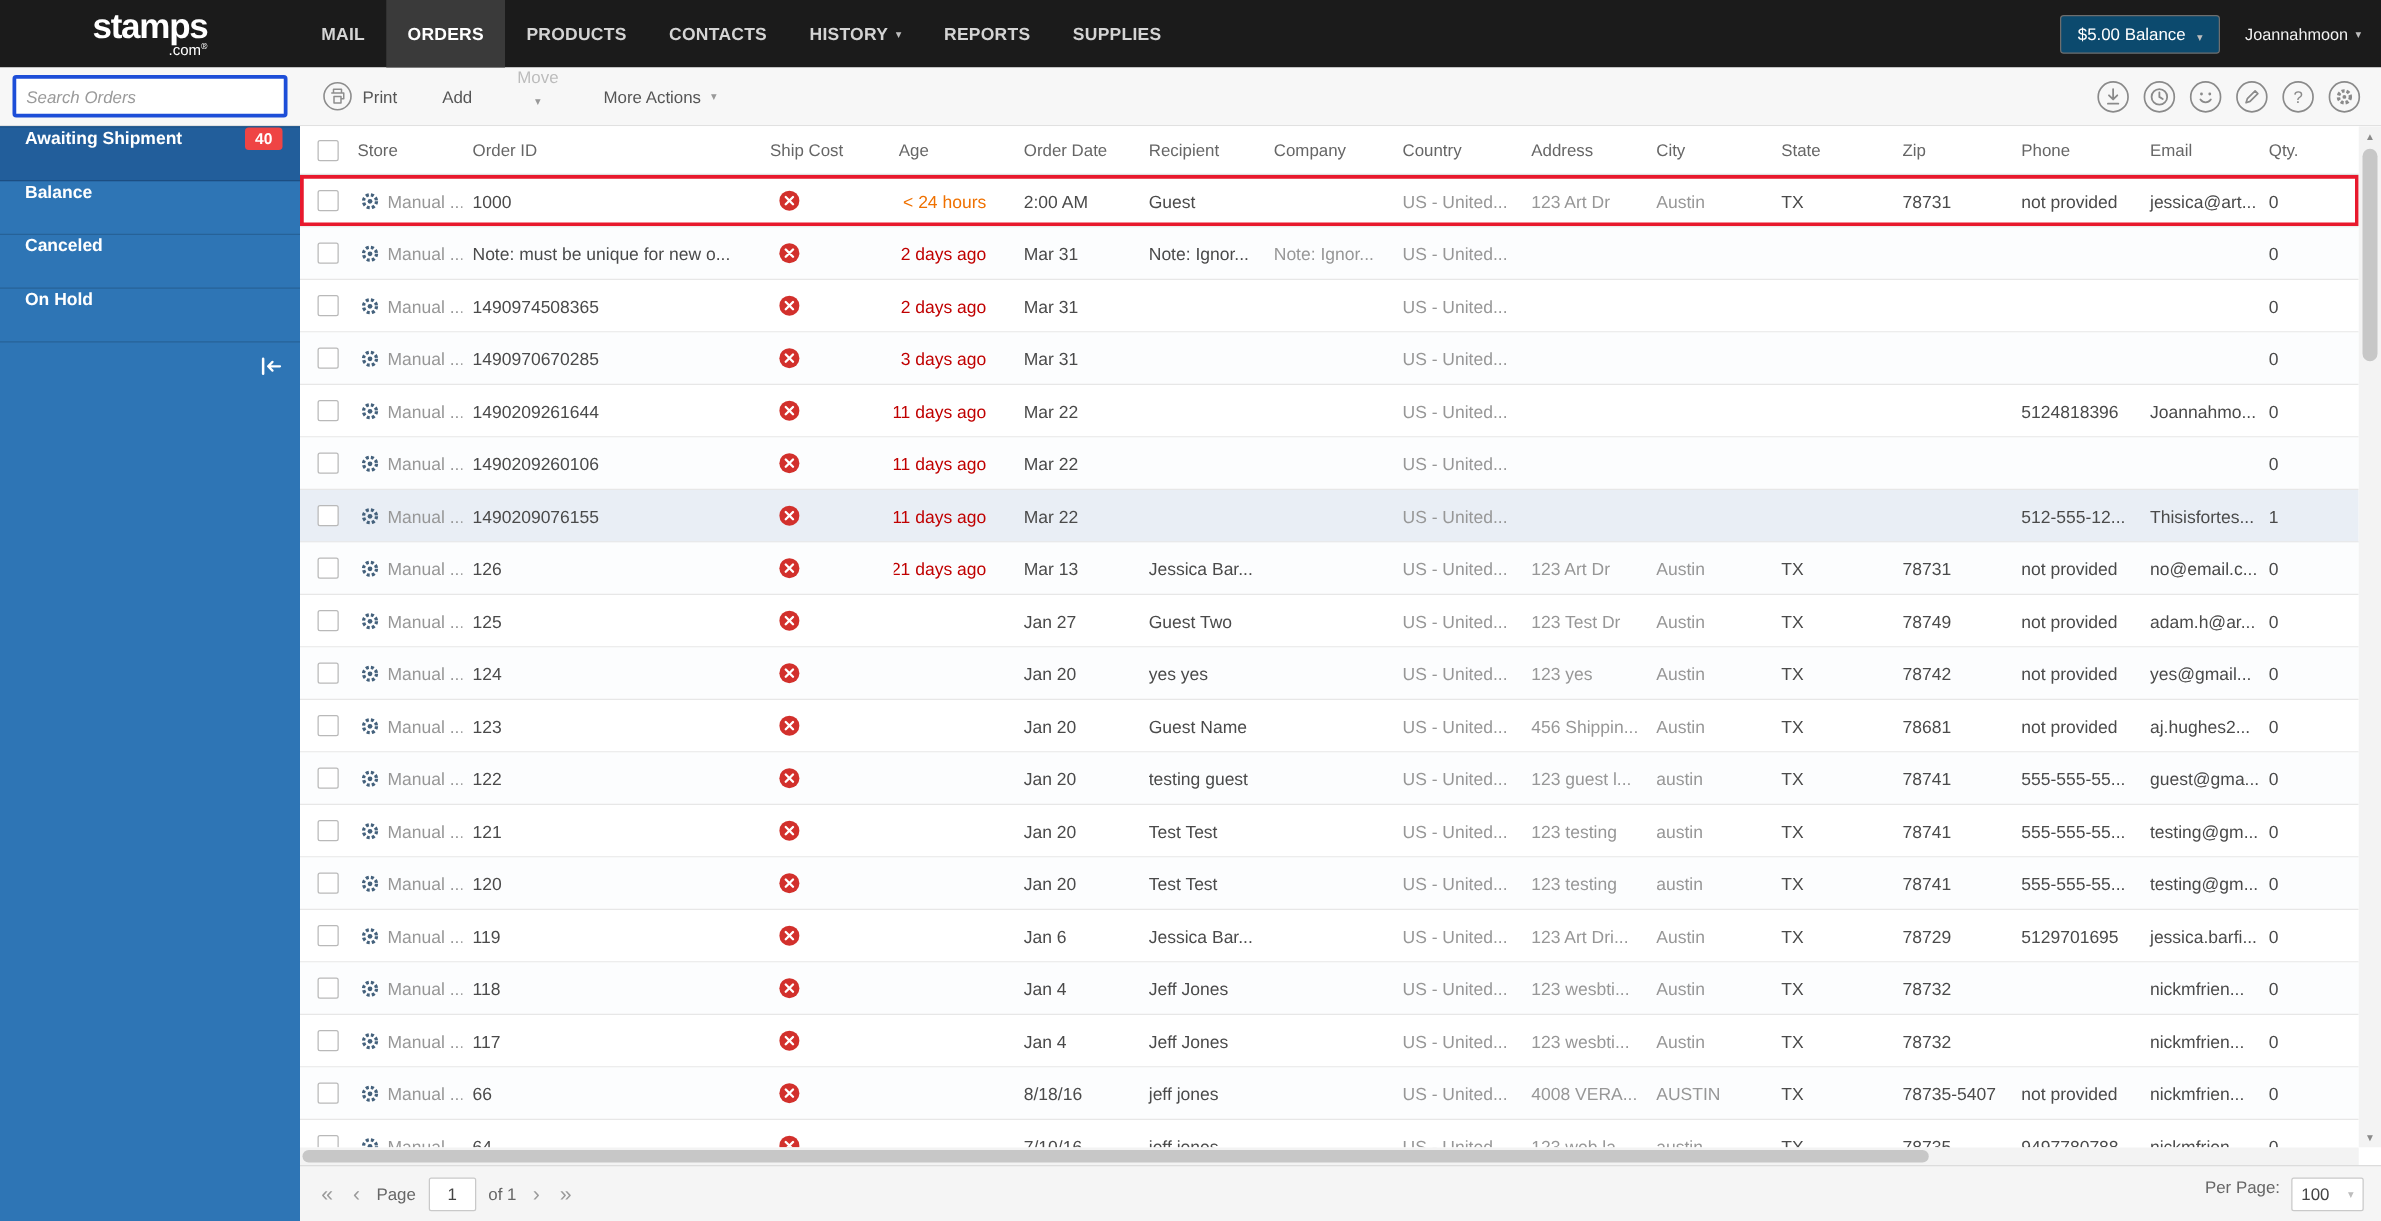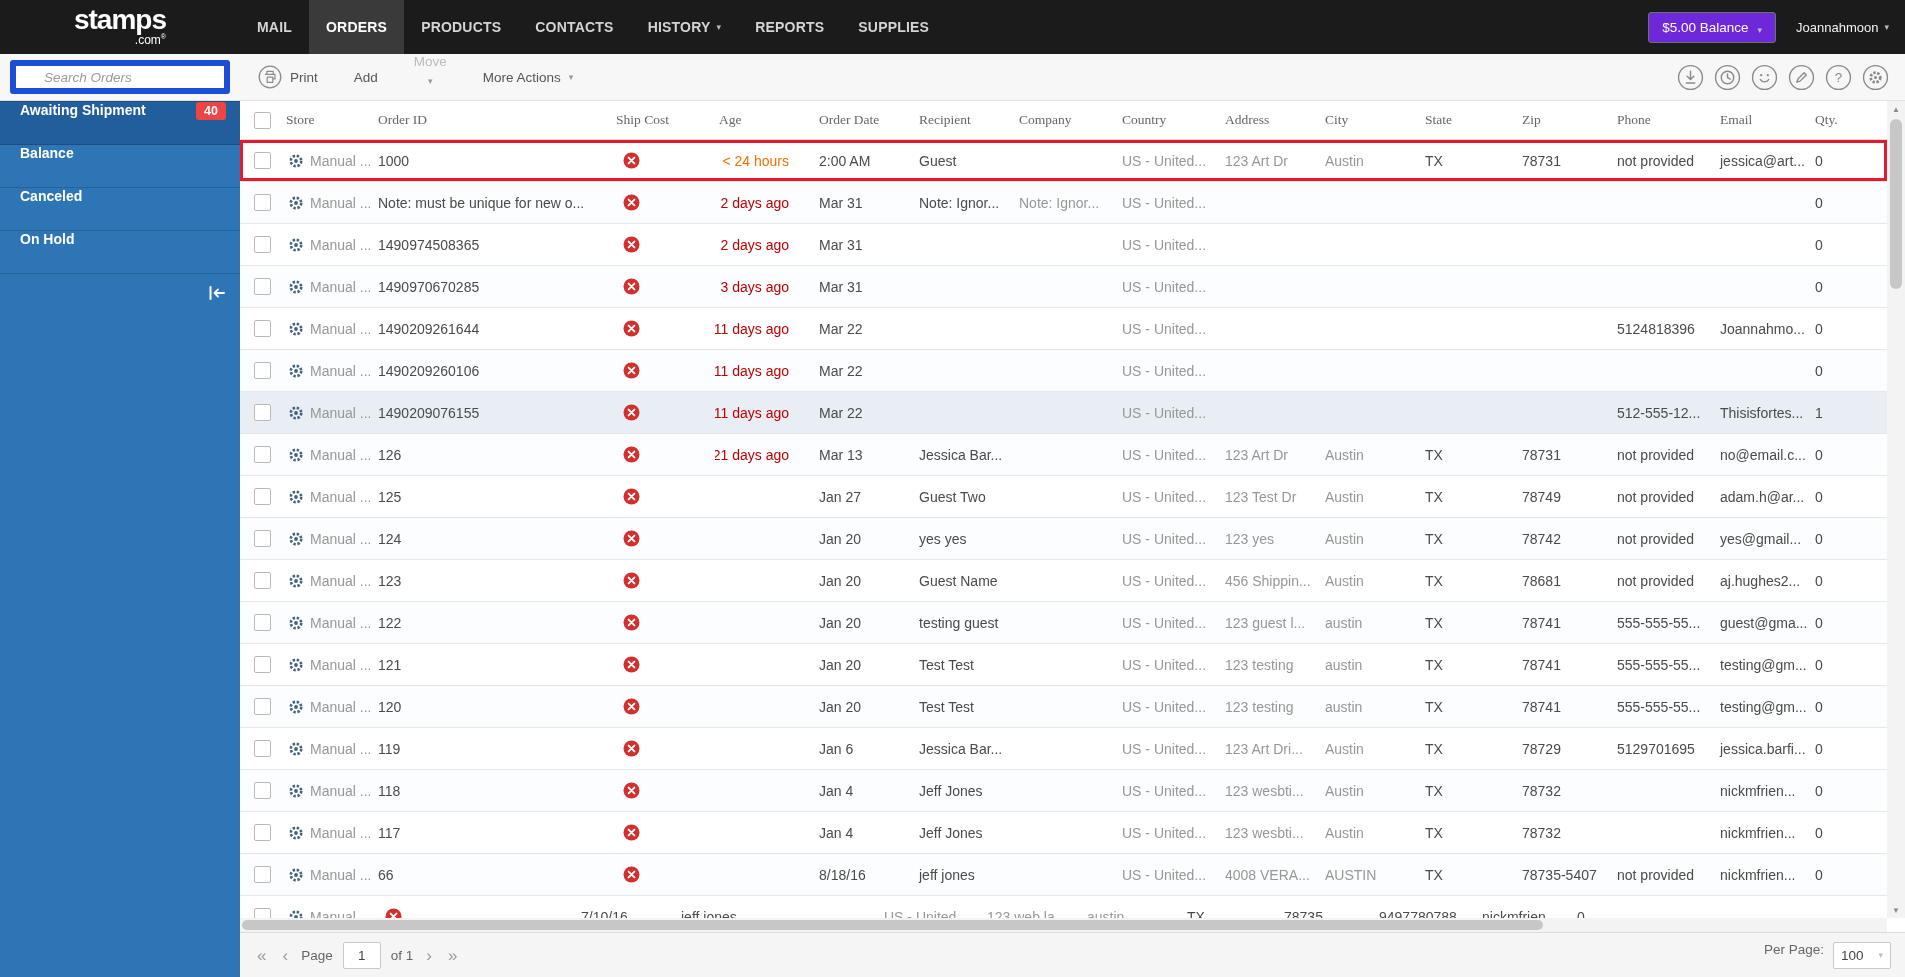--- a/index.html
+++ b/index.html
@@ -13,47 +13,47 @@
   .logo-box{width:240px;flex-shrink:0;display:flex;align-items:center;justify-content:center;cursor:pointer;}
   .logo-inner{display:flex;flex-direction:column;}
   .logo-main{font-size:28px;font-weight:bold;letter-spacing:-1px;line-height:23px;color:#fff;}
   .logo-sub{font-size:12px;align-self:flex-end;line-height:11px;color:#fff;}
   .reg{font-size:7px;vertical-align:super;}
   .nav-items{display:flex;align-items:stretch;}
   .nav-item{display:flex;align-items:center;gap:6px;padding:0 17px;font-size:14px;font-weight:bold;color:#d4d4d4;cursor:pointer;letter-spacing:.2px;}
   .nav-item.active{background:#3a3a3a;color:#fff;}
   .caret{font-size:9px;color:#bdbdbd;line-height:1;}
   .topnav-right{margin-left:auto;display:flex;align-items:center;gap:20px;padding-right:16px;}
-  .balance-btn{display:flex;align-items:flex-end;gap:9px;border:1px solid #6e6e6e;border-radius:3px;padding:7px 13px;font-size:13.5px;background:#6d28d9;color:#fff;cursor:pointer;}
+  .balance-btn{display:flex;align-items:flex-end;gap:9px;border:1px solid #6e6e6e;border-radius:3px;padding:7px 13px;font-size:13.5px;background:#0c4a6e;color:#fff;cursor:pointer;}
   .user-menu{display:flex;align-items:center;gap:6px;font-size:13px;color:#f2f2f2;cursor:pointer;}
   
   .subbar{height:46px;background:#f7f7f7;border-bottom:1px solid #e1e1e1;display:flex;align-items:stretch;}
   .search-zone{width:240px;flex-shrink:0;display:flex;align-items:center;padding:0 10px;box-sizing:border-box;}
-  .search-input{width:100%;height:34px;box-sizing:border-box;border:6px solid #1d4ed8;border-radius:3px;padding:0 28px;font-size:13.5px;font-style:italic;color:#444;outline:none;font-family:inherit;background:#fff;}
+  .search-input{width:100%;height:34px;box-sizing:border-box;border:3px solid #1d4ed8;border-radius:3px;padding:0 8px;font-size:13.5px;font-style:italic;color:#444;outline:none;font-family:inherit;background:#fff;}
   .search-input::placeholder{color:#9a9a9a;font-style:italic;}
   .toolbar{flex:1;display:flex;align-items:center;padding-left:12px;}
   .tool-btn{display:flex;align-items:center;gap:8px;font-size:13.5px;color:#555;cursor:pointer;padding:0 18px;height:100%;}
   .tool-btn.first{padding-left:6px;}
   .tool-btn.disabled{color:#bcbcbc;cursor:default;flex-direction:column;}
   .tool-btn .caret{color:#999;}
   .toolbar-right{margin-left:auto;display:flex;align-items:center;gap:10px;padding-right:16px;}
   .cicon{cursor:pointer;display:block;}
   
   .app{display:flex;height:877px;}
   .sidebar{width:240px;flex-shrink:0;background:#2e75b5;display:flex;flex-direction:column;}
   .side-item{height:42px;display:flex;align-items:flex-start;padding:0 14px 0 20px;color:#fff;font-size:14px;border-bottom:1px solid rgba(0,0,0,.16);cursor:pointer;font-weight:bold;}
   .side-item.active{background:#225e9b;border-top:1px solid rgba(0,0,0,.16);}
   .side-badge{margin-left:auto;background:#ef4444;border-radius:3px;font-size:12.5px;padding:2px 8px;color:#fff;}
   .collapse-row{display:flex;justify-content:flex-end;padding:11px 13px;}
   .collapse-icon{cursor:pointer;}
   
   .content{flex:1;display:flex;flex-direction:column;min-width:0;background:#fff;}
   .table-area{flex:1;display:flex;overflow:hidden;}
   .table-main{flex:1;display:flex;flex-direction:column;min-width:0;}
-  .thead{display:flex;height:38px;border-bottom:1px solid #dcdcdc;background:#fff;flex-shrink:0;font-family:Liberation Serif, serif;}
+  .thead{display:flex;height:38px;border-bottom:1px solid #dcdcdc;background:#fff;flex-shrink:0;}
   .th{display:flex;align-items:center;font-size:13.5px;color:#666;padding:0 4px;box-sizing:border-box;white-space:nowrap;overflow:hidden;cursor:pointer;}
   .tbody{flex:1;overflow:hidden;}
   .tr{display:flex;height:42px;border-bottom:1px solid #e7e7e7;background:#fff;cursor:pointer;box-sizing:border-box;}
   .tr:nth-child(even){background:#fcfdfe;}
   .tr.shaded{background:#e9eef5;}
   .tr.highlighted{box-shadow:inset 0 0 0 3px #e8192d;}
   .td{display:flex;align-items:center;font-size:14px;color:#4a4a4a;padding:0 4px;box-sizing:border-box;white-space:nowrap;overflow:hidden;}
   .td.col-company,.td.col-country,.td.col-address,.td.col-city{color:#979797;}
   .store-text{color:#979797;margin-left:6px;overflow:hidden;text-overflow:clip;white-space:nowrap;}
   .gear-svg{flex-shrink:0;margin-left:2px;}
@@ -805,20 +805,21 @@
     <div class="td col-cb">
                 <span class="checkbox"></span>
               </div>
     <div class="td col-store">
       <svg class="gear-svg" width="16" height="16" viewBox="0 0 16 16">
         <circle cx="8" cy="8" r="5.2" fill="none" stroke="#44617c" stroke-width="2.6" stroke-dasharray="2.4 1.7"></circle>
         <circle cx="8" cy="8" r="1.9" fill="#44617c"></circle>
       </svg>
       <span class="store-text">Manual ...</span>
     </div>
+    <div class="td col-orderid">64</div>
     <div class="td col-ship">
       <svg class="noship-svg" width="17" height="17" viewBox="0 0 17 17">
         <circle cx="8.5" cy="8.5" r="8" fill="#d2302c"></circle>
         <path d="M5.6 5.6l5.8 5.8M11.4 5.6l-5.8 5.8" stroke="#fff" stroke-width="1.9" stroke-linecap="round"></path>
       </svg>
     </div>
     <div class="td col-age"></div>
     <div class="td col-date">7/10/16</div>
     <div class="td col-recipient">jeff jones</div>
     <div class="td col-company"></div>

